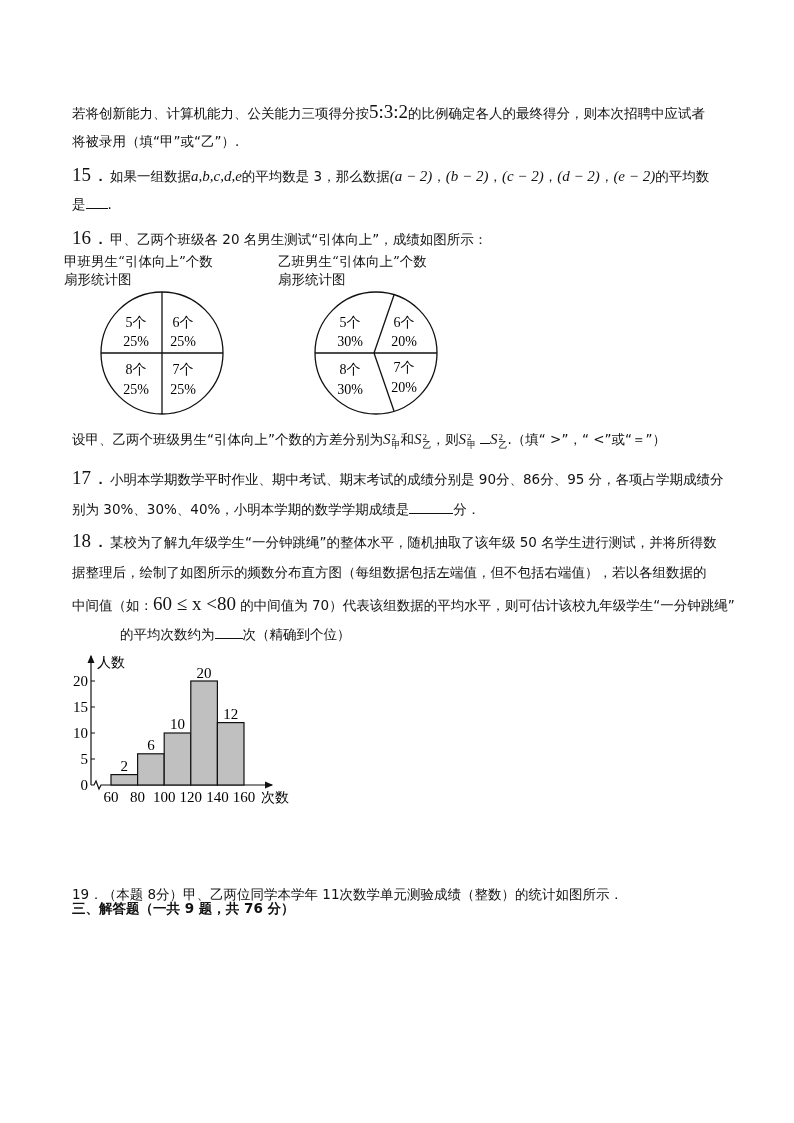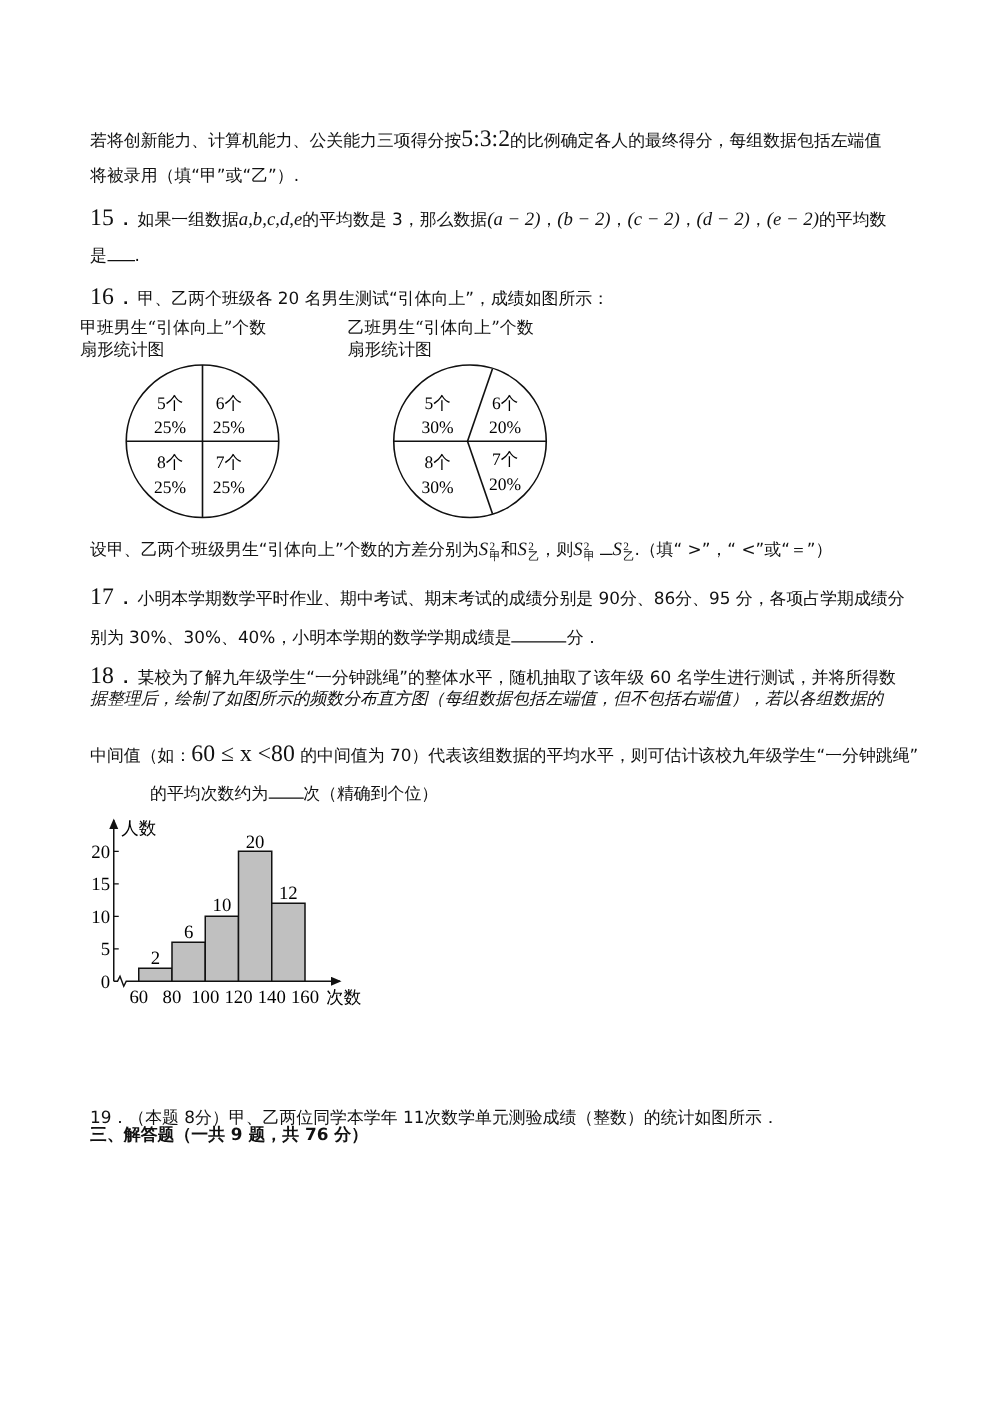--- a/index.html
+++ b/index.html
@@ -12,21 +12,21 @@
   .bold { font-weight: bold; margin-top: 41px; }
   .sub { font-size: 9px; position: relative; }
   .sup { font-size: 9px; position: relative; }
   .svgtxt { font-family: "Liberation Serif", serif; }
   .caption { position: absolute; font-size: 13.5px; font-family: "DejaVu Serif", serif; white-space: nowrap; text-align: left; }
 </style>
 </head>
 <body>
 
 <div class="line" style="top:102px;">
-  <span>若将创新能力、计算机能力、公关能力三项得分按</span><span class="num">5:3:2</span><span>的比例确定各人的最终得分，每组数据包括左端值</span>
+  <span>若将创新能力、计算机能力、公关能力三项得分按</span><span class="num">5:3:2</span><span>的比例确定各人的最终得分，则本次招聘中应试者</span>
 </div>
 <div class="line" style="top:131px;">将被录用（填“甲”或“乙”）.</div>
 
 <div class="line" style="top:165px;">
   <span class="num">15．</span><span>如果一组数据</span><span class="math">a,b,c,d,e</span><span>的平均数是 3，那么数据</span><span class="math">(a − 2)</span><span>，</span><span class="math">(b − 2)</span><span>，</span><span class="math">(c − 2)</span><span>，</span><span class="math">(d − 2)</span><span>，</span><span class="math">(e − 2)</span><span>的平均数</span>
 </div>
 <div class="line" style="top:194px;">
   <span>是</span><span class="blank" style="width:22px;"></span><span>.</span>
 </div>
 
@@ -90,23 +90,23 @@
 </div>
 
 <div class="line" style="top:468px;">
   <span class="num">17．</span><span>小明本学期数学平时作业、期中考试、期末考试的成绩分别是 90分、86分、95 分，各项占学期成绩分</span>
 </div>
 <div class="line" style="top:499px;">
   <span>别为 30%、30%、40%，小明本学期的数学学期成绩是</span><span class="blank" style="width:44px;"></span><span>分．</span>
 </div>
 
 <div class="line" style="top:531px;">
-  <span class="num">18．</span><span>某校为了解九年级学生“一分钟跳绳”的整体水平，随机抽取了该年级 60 名学生进行测试，并将所得数</span>
+  <span class="num">18．</span><span>某校为了解九年级学生“一分钟跳绳”的整体水平，随机抽取了该年级 50 名学生进行测试，并将所得数</span>
 </div>
-<div class="line" style="top:549px;font-style:italic;">据整理后，绘制了如图所示的频数分布直方图（每组数据包括左端值，但不包括右端值），若以各组数据的</div>
+<div class="line" style="top:562px;">据整理后，绘制了如图所示的频数分布直方图（每组数据包括左端值，但不包括右端值），若以各组数据的</div>
 <div class="line" style="top:594px;">
   <span>中间值（如：</span><span class="num">60 ≤ x &lt;80</span><span> 的中间值为 70）代表该组数据的平均水平，则可估计该校九年级学生“一分钟跳绳”</span>
 </div>
 <div class="line" style="top:624px;padding-left:48px;">
   <span>的平均次数约为</span><span class="blank" style="width:28px;"></span><span>次（精确到个位）</span>
 </div>
 
 <svg style="position:absolute; left:60px; top:650px;" width="250" height="160">
   <defs>
     <marker id="arr" markerWidth="8" markerHeight="8" refX="6" refY="3" orient="auto">

